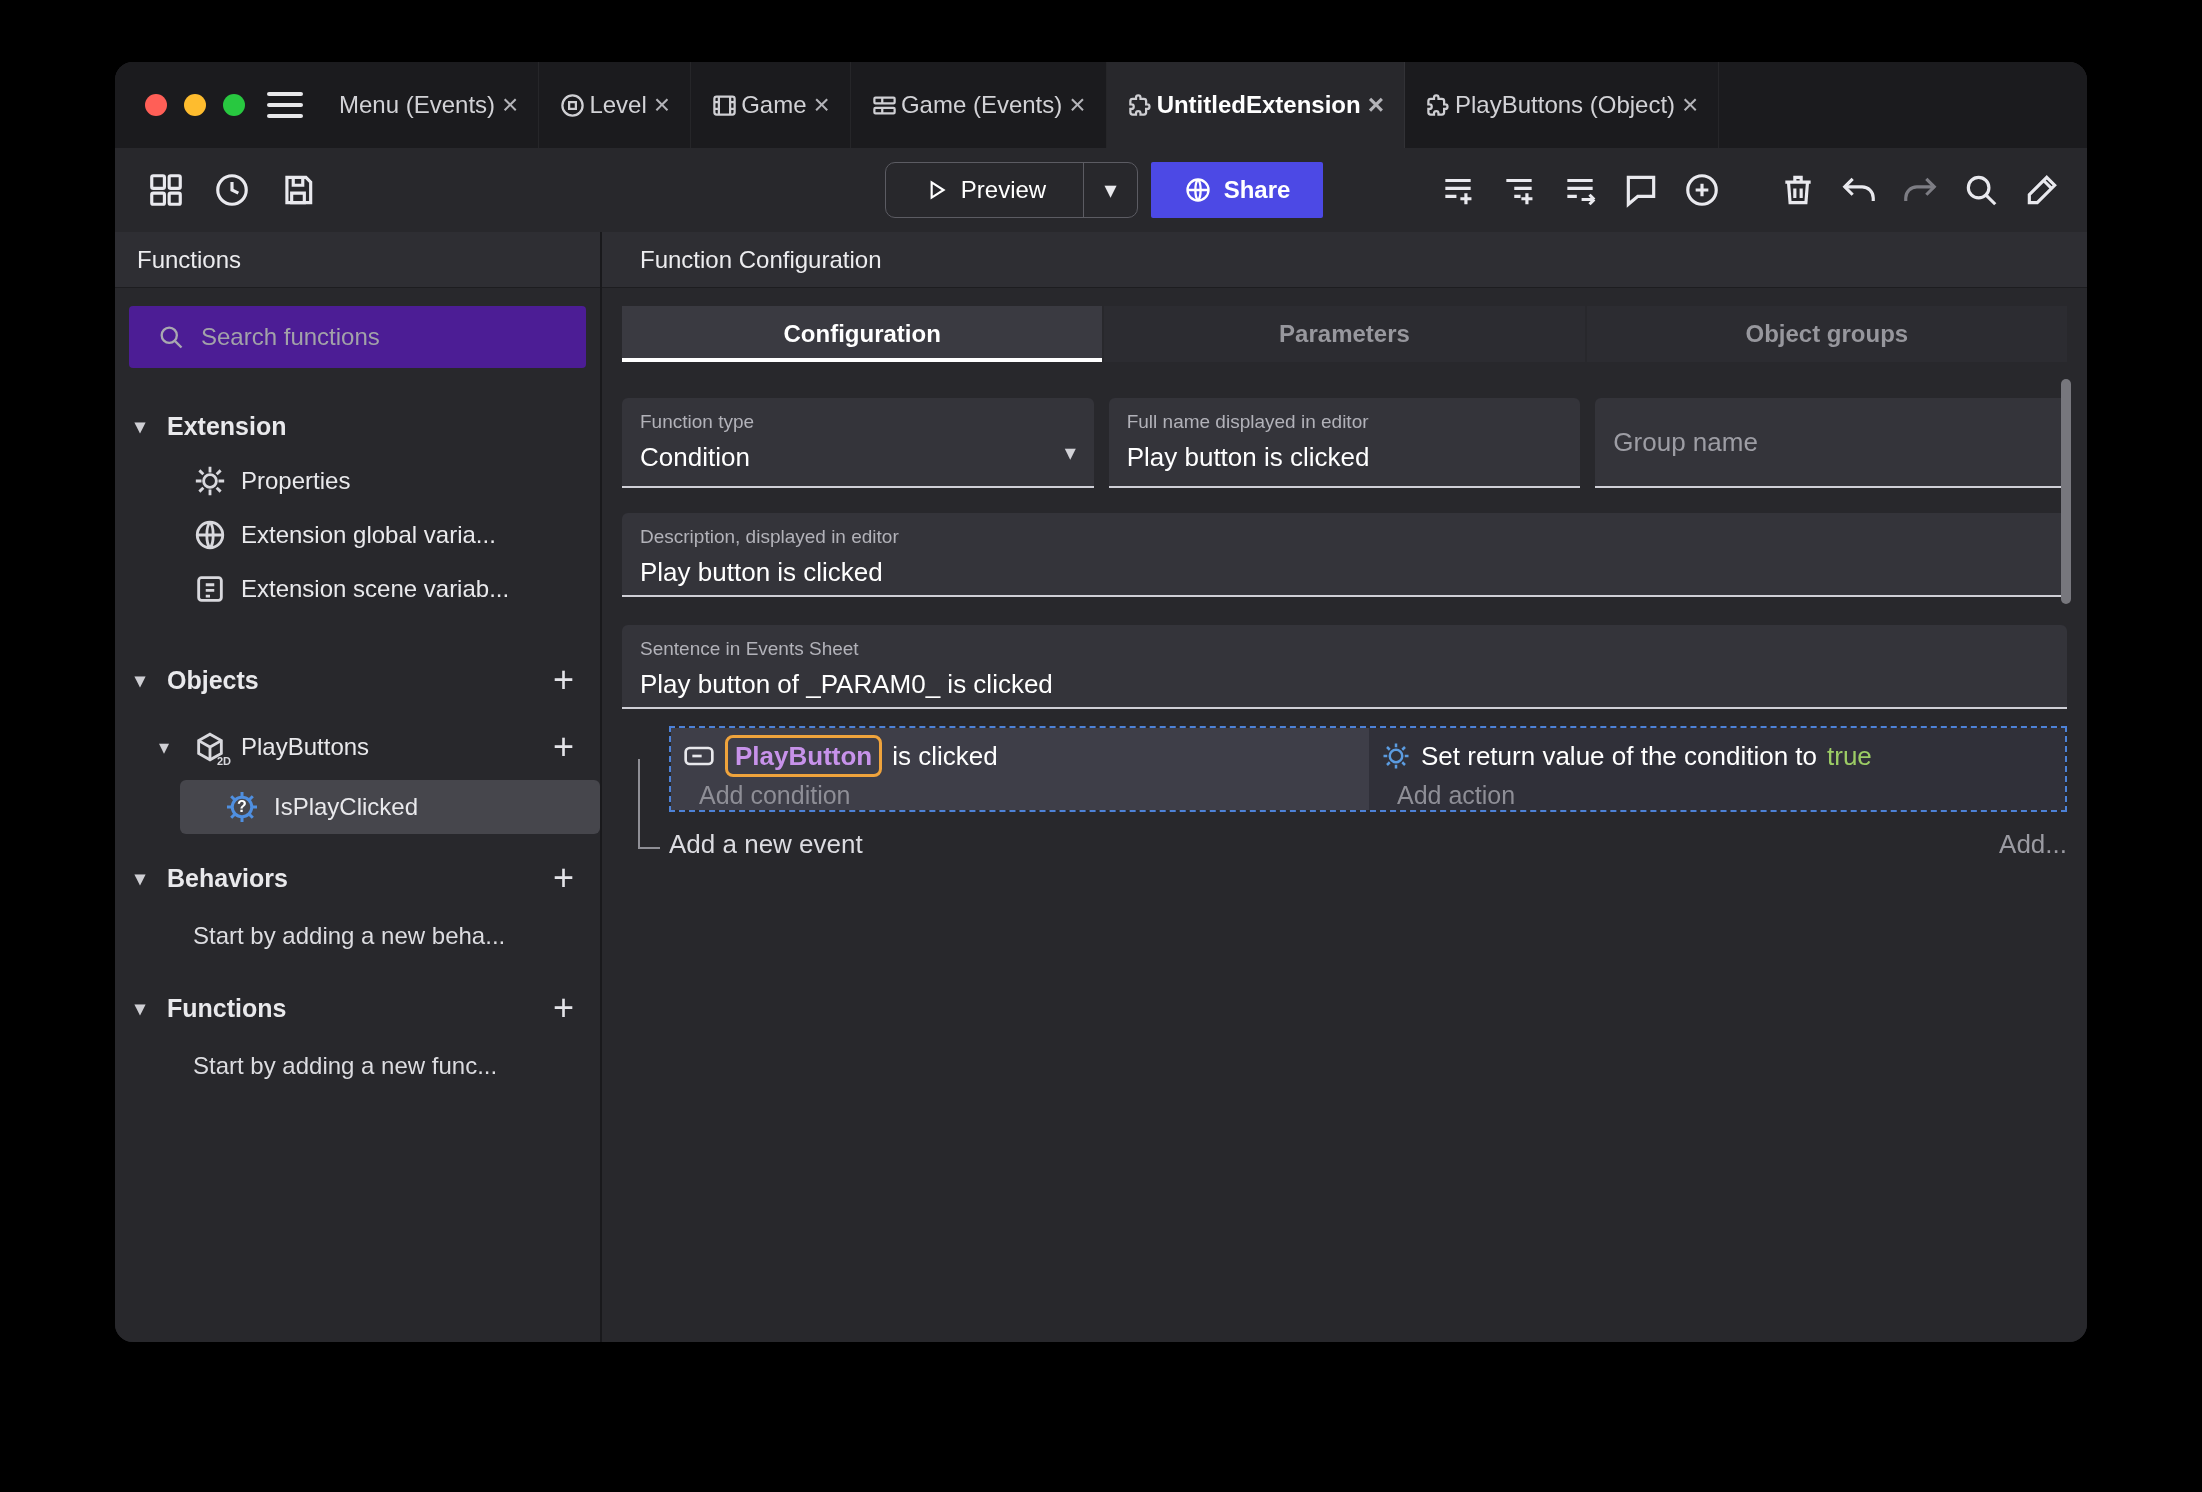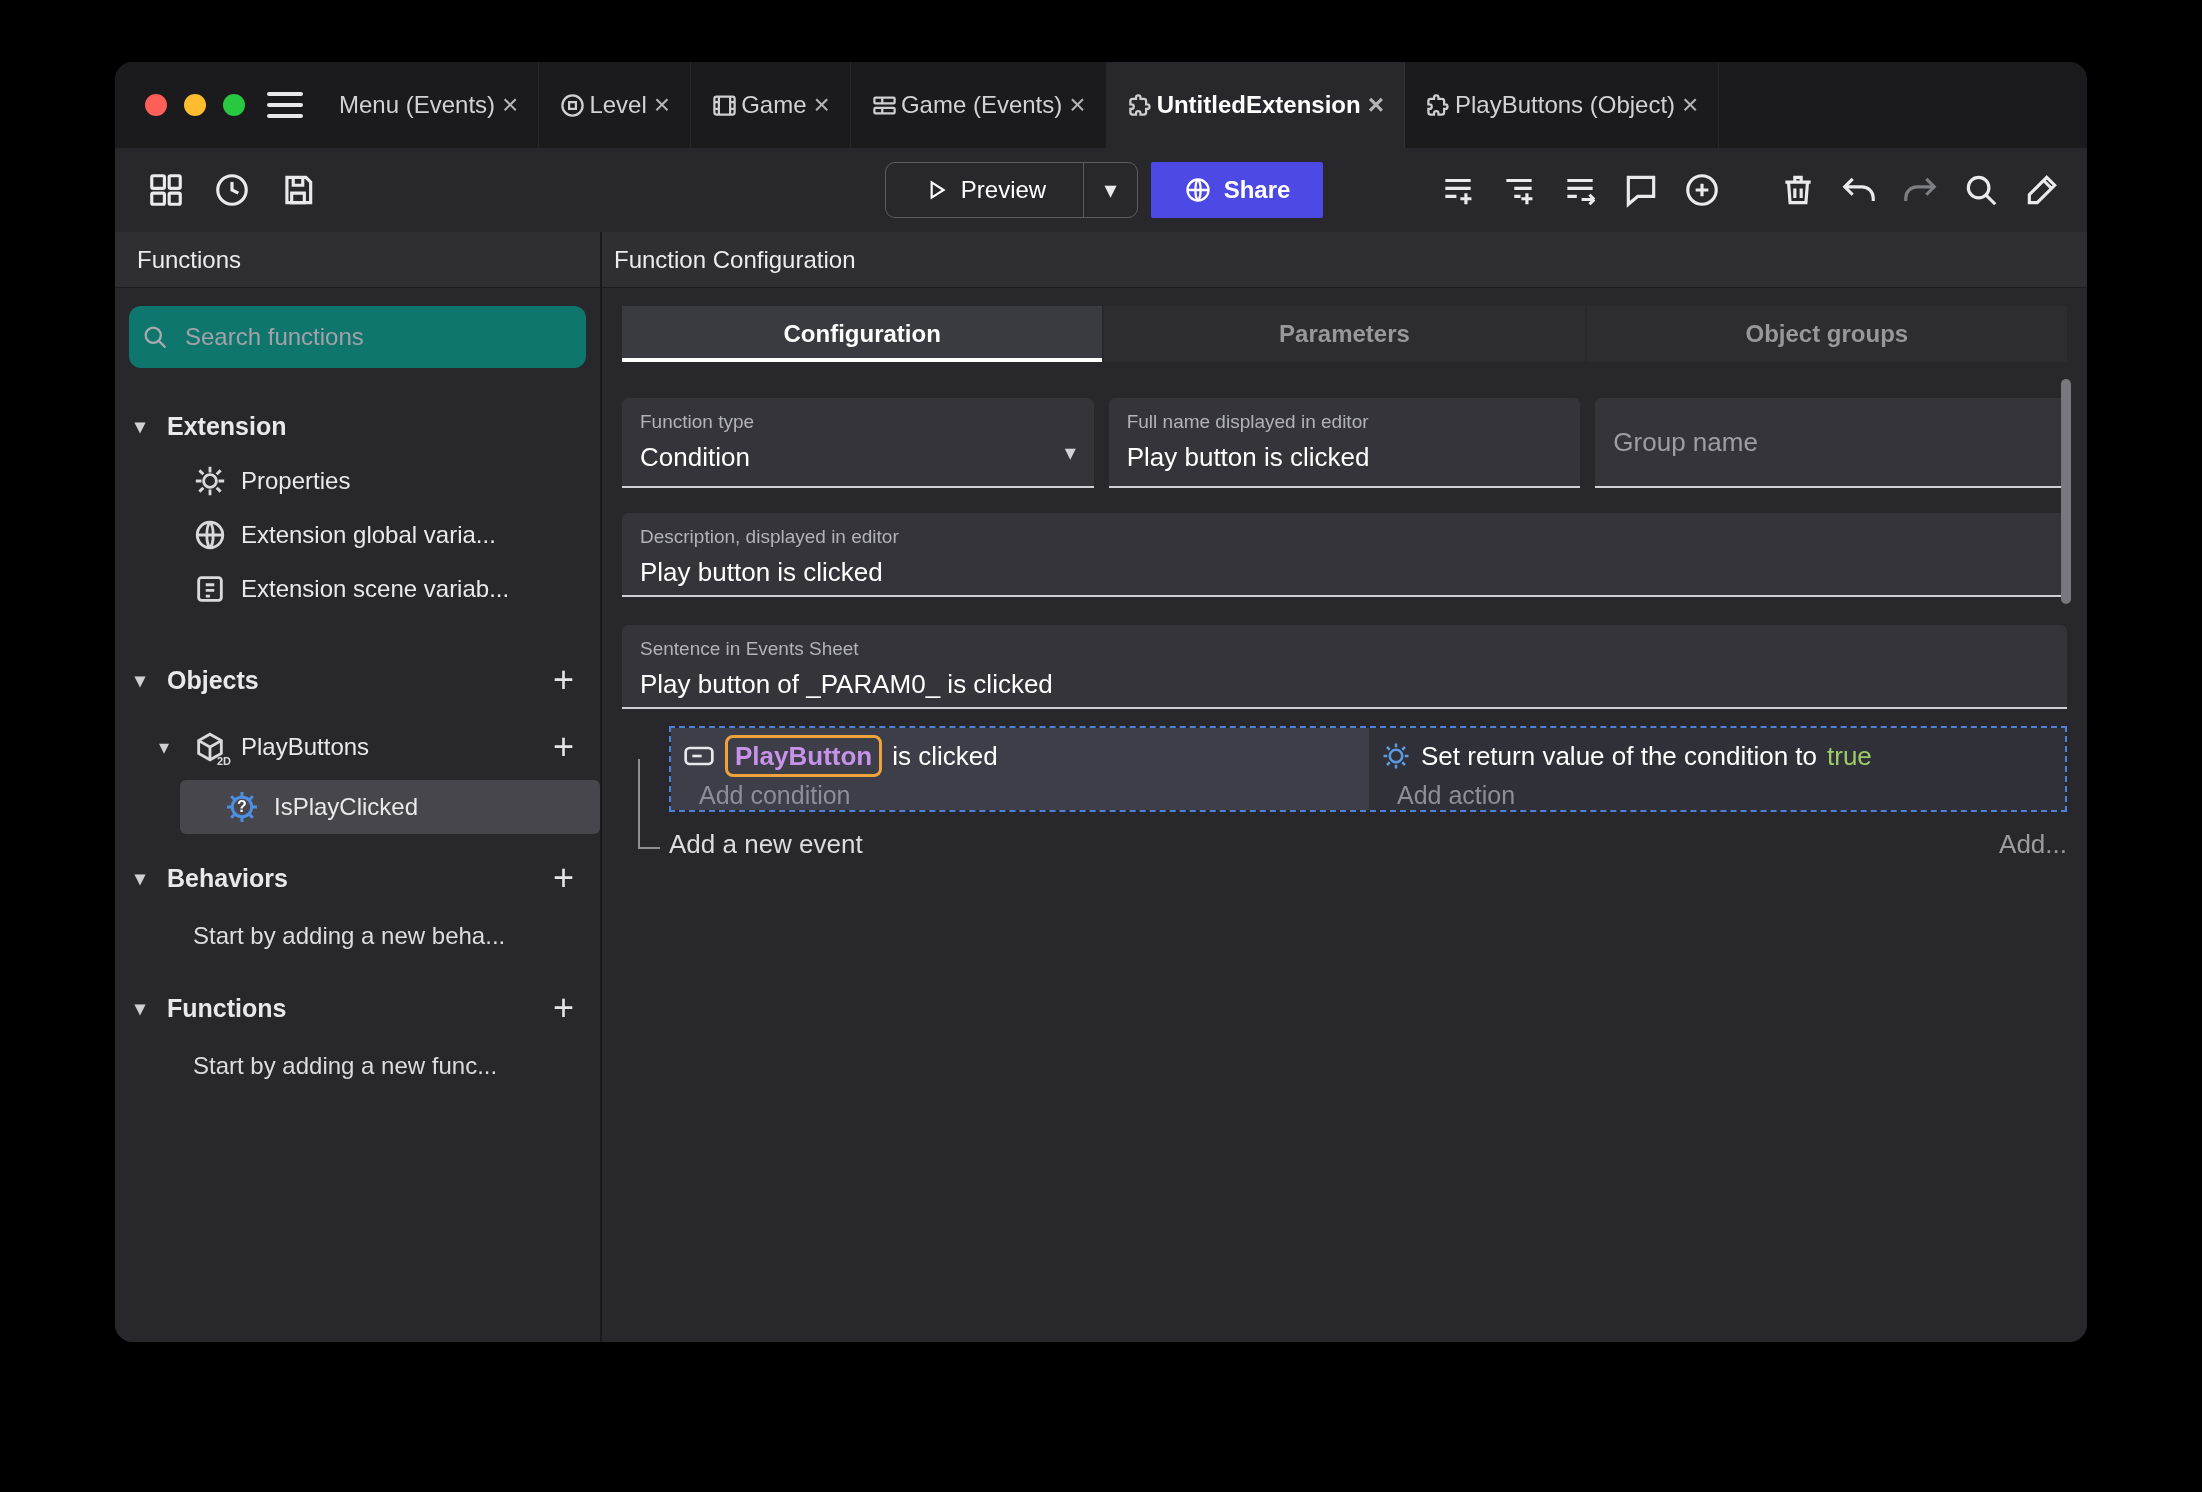--- a/index.html
+++ b/index.html
@@ -41,21 +41,21 @@
   .tb-sep { width:12px; }
 
   
   .content { flex:1; display:flex; min-height:0; }
   .panel-header { height:56px; flex:0 0 auto; background:#2e2e33; border-bottom:1px solid #1d1d20;
                   display:flex; align-items:center; padding:0 22px; font-size:24px; color:#ececef; }
 
   
   .sidebar { width:487px; flex:0 0 auto; border-right:2px solid #19191c; display:flex; flex-direction:column; background:#28282c; }
   .search-wrap { padding:18px 14px 0 14px; }
-  .search-box { height:62px; background:#0f766e; border-radius:12px; display:flex; align-items:center; gap:16px; padding:0 12px; }
+  .search-box { height:62px; background:#4c1d95; border-radius:4px; display:flex; align-items:center; gap:16px; padding:0 28px; }
   .search-box svg { width:28px; height:28px; color:#a9a9b0; flex:0 0 auto; }
   .search-input { flex:1; min-width:0; background:transparent; border:0; outline:0; color:#e8e8ec; font-size:24px; font-family:inherit; }
   .search-input::placeholder { color:#a2a2a9; }
 
   .tree { flex:1; margin-top:30px; color:#e9e9ec; overflow:hidden; }
   .sec { height:56px; display:flex; align-items:center; gap:12px; padding-left:20px; position:relative; font-weight:700; font-size:25px; }
   .sec .chev { font-size:20px; color:#cfcfd4; width:20px; flex:0 0 auto; }
   .sec .plus { position:absolute; right:26px; top:50%; transform:translateY(-50%); font-size:36px; font-weight:400; color:#e3e3e8; line-height:1; }
   .row { height:54px; display:flex; align-items:center; gap:14px; padding-left:78px; font-size:24px; }
   .ricon { width:34px; height:34px; color:#d9d9de; flex:0 0 auto; position:relative; }
@@ -67,21 +67,21 @@
          display:flex; align-items:center; gap:14px; padding-left:44px; font-size:24px; }
   .fn-icon { width:36px; height:36px; position:relative; color:#4f8fe0; flex:0 0 auto; }
   .fn-icon svg { width:100%; height:100%; }
   .fn-icon .q { position:absolute; inset:0; display:flex; align-items:center; justify-content:center; font-size:16px; font-weight:700; color:#fff; }
   .sub2d { position:absolute; right:-4px; bottom:-3px; font-size:11px; color:#d9d9de; font-weight:700; }
   .sec.mt36 { margin-top:36px; } .sec.mt16 { margin-top:16px; } .sec.mt24 { margin-top:24px; }
   .hint { margin-top:10px; height:40px; display:flex; align-items:center; padding-left:78px; font-size:24px; color:#dcdce0; }
 
   
   .main { flex:1; min-width:0; display:flex; flex-direction:column; background:#28282c; position:relative; }
-  .main .panel-header { padding-left:12px; }
+  .main .panel-header { padding-left:38px; }
   .config-tabs { display:flex; gap:2px; height:56px; margin:18px 20px 0 20px; }
   .ctab { flex:1; display:flex; align-items:center; justify-content:center; font-size:24px; font-weight:700; background:#2c2c31; color:#97979d; }
   .ctab.active { background:#3a3a41; color:#fff; box-shadow:inset 0 -4px 0 #fff; }
 
   .fields-row { display:flex; gap:15px; margin:36px 20px 0 20px; }
   .tfield { flex:1; min-width:0; height:90px; background:#34343a; border-bottom:2px solid #cfcfd6; border-radius:6px 6px 0 0;
             padding:13px 18px 0 18px; position:relative; }
   .flabel { font-size:19px; color:#b2b2b9; margin-bottom:9px; white-space:nowrap; }
   .fvalue { font-size:26px; color:#fff; white-space:nowrap; overflow:hidden;margin-top:6px; }
   .dd { position:absolute; right:18px; top:42px; font-size:22px; color:#d2d2d7; }

